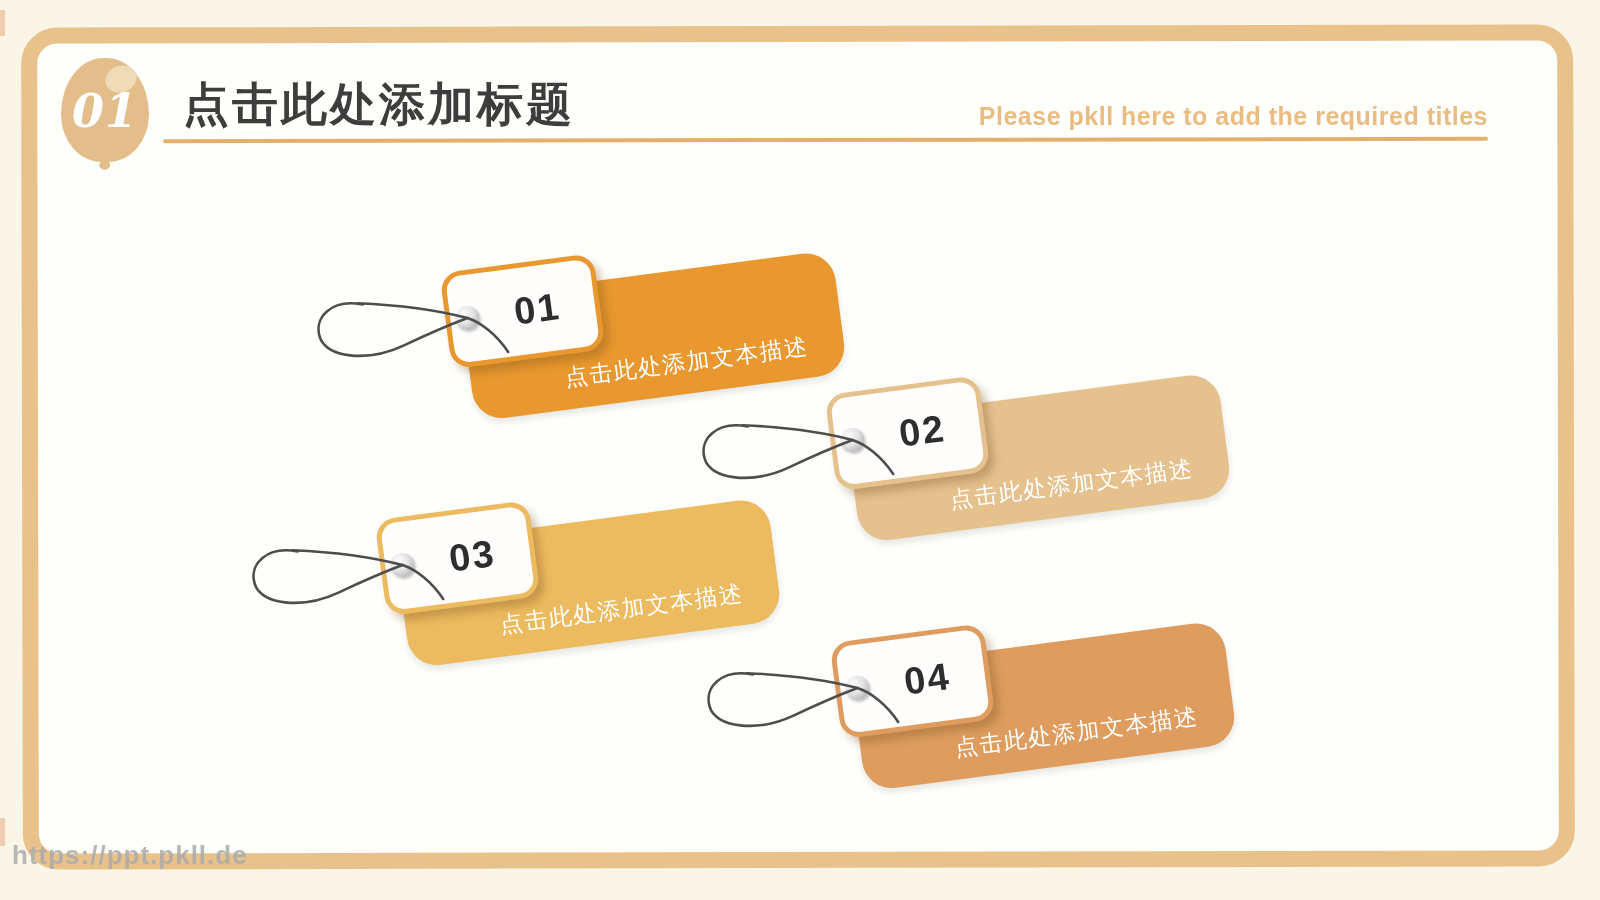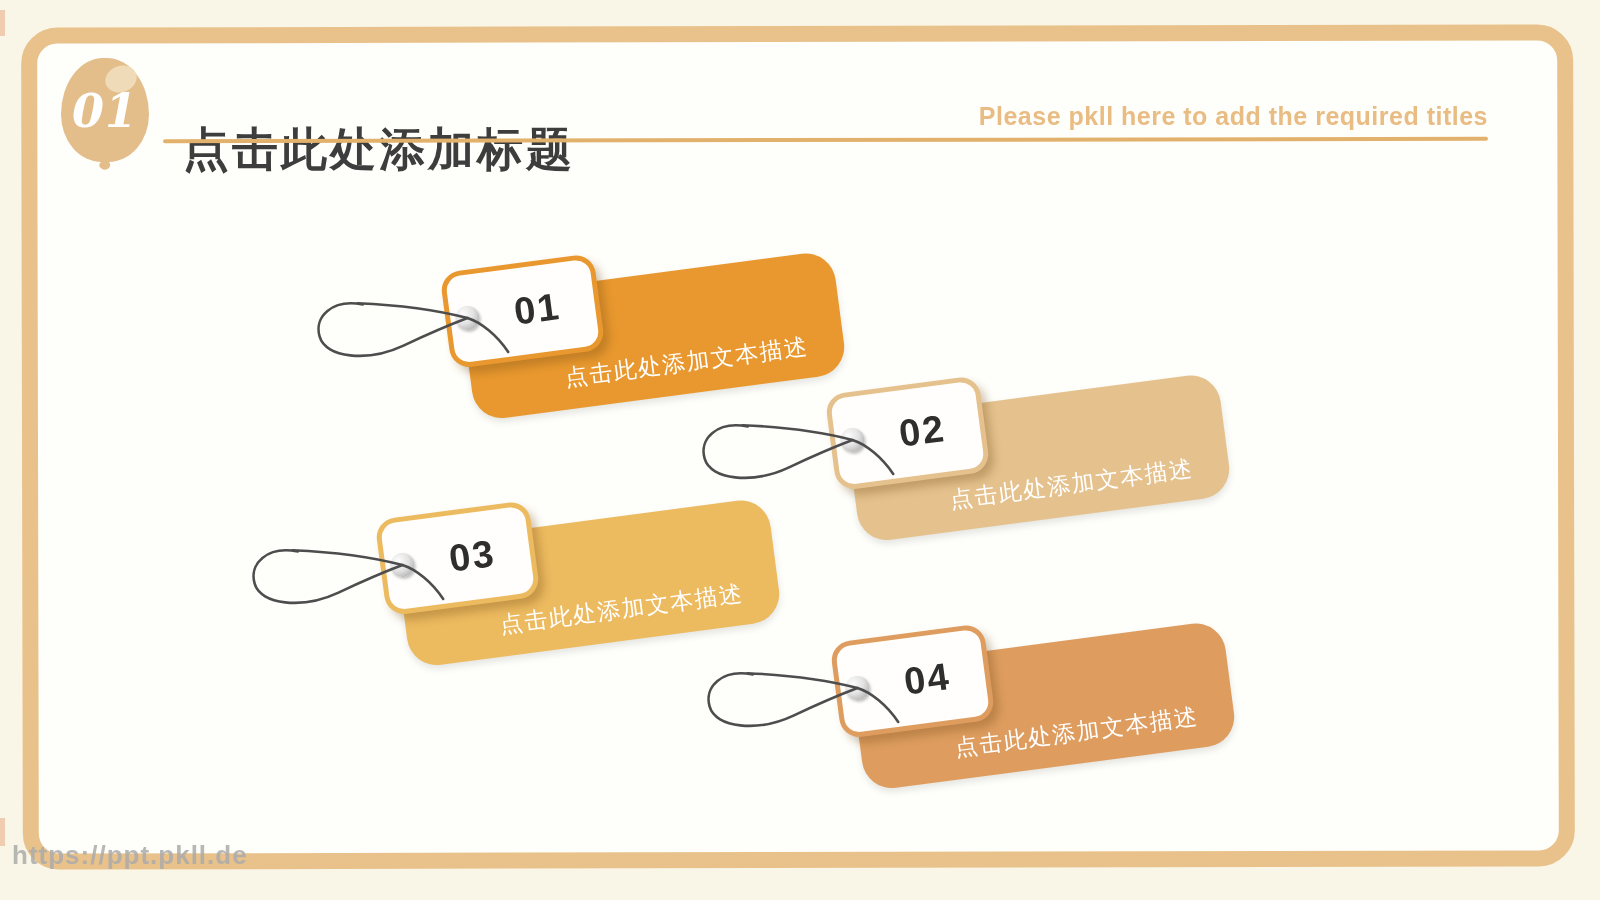--- a/index.html
+++ b/index.html
@@ -32,21 +32,21 @@
     position:absolute;left:0;right:0;top:26px;text-align:center;
     font-family:"DejaVu Serif",serif;font-weight:bold;font-style:italic;
     font-size:46px;color:#FFFFFF;letter-spacing:1px;
   }
   .balloon-knot{
     position:absolute;left:39px;bottom:-8px;width:10px;height:10px;
     background:#E3BE8B;border-radius:50% 50% 60% 40%;transform:rotate(40deg);
   }
   .page-title{
     position:absolute;left:183px;top:74px;z-index:3;
-    font-size:46px;font-weight:600;color:#3D3D3D;letter-spacing:3px;margin-top:45px;
+    font-size:46px;font-weight:600;color:#3D3D3D;letter-spacing:3px;
   }
   .page-subtitle{
     position:absolute;right:112px;top:102px;z-index:3;
     font-size:25px;font-weight:bold;color:#E9BC83;letter-spacing:.5px;
   }
   .title-underline{
     position:absolute;left:163px;top:138px;width:1325px;height:4px;
     background:#E2B26C;border-radius:3px;transform:rotate(-0.1deg);z-index:3;
   }
   

